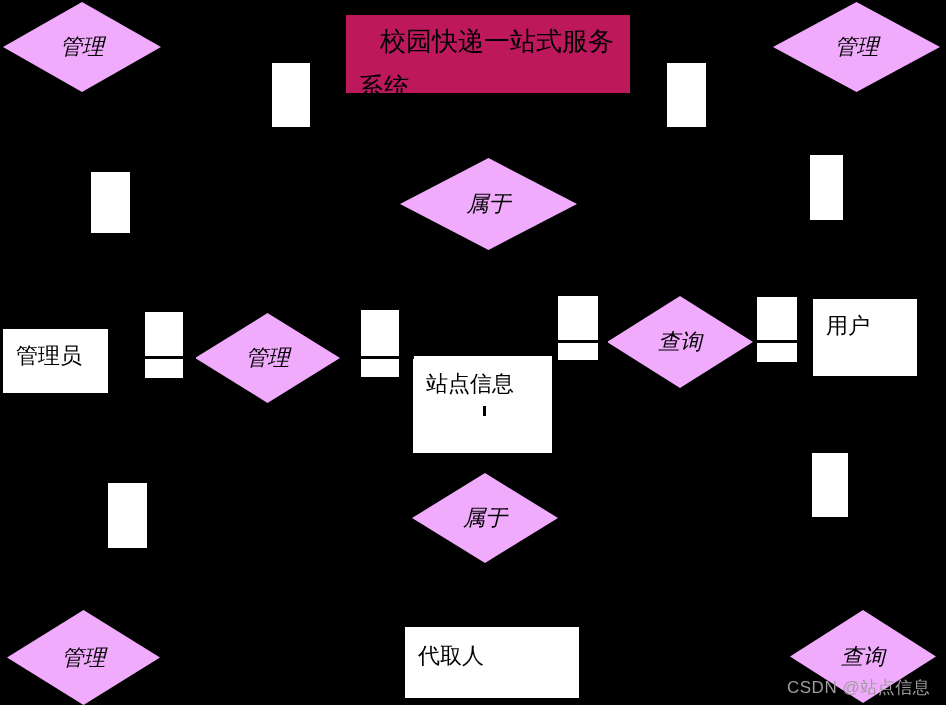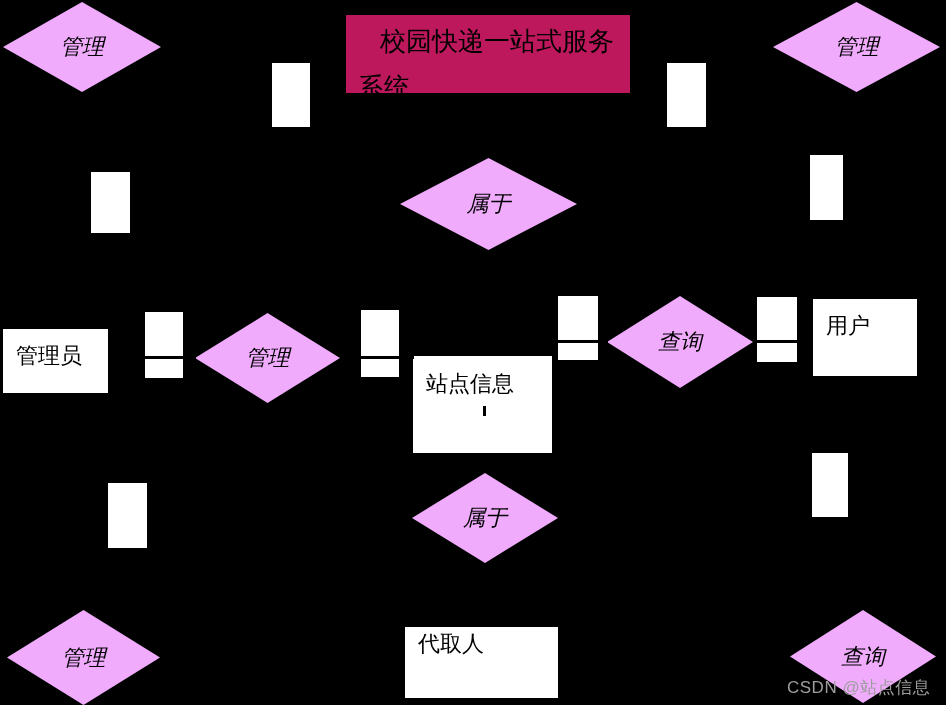--- a/index.html
+++ b/index.html
@@ -126,21 +126,21 @@
     <span>属于</span>
   </div>
 
   <div class="label-box" style="left:108px; top:483px; width:39px; height:65px;"></div>
   <div class="label-box" style="left:812px; top:453px; width:36px; height:64px;"></div>
 
   <div class="diamond" style="left:7px; top:610px; width:153px; height:95px;">
     <span>管理</span>
   </div>
 
-  <div class="entity" style="left:405px; top:627px; width:153px; height:71px; padding-top:4px;">
+  <div class="entity" style="left:405px; top:627px; width:174px; height:71px; padding-top:16px;">
     <span>代取人</span>
   </div>
 
   <div class="diamond" style="left:790px; top:610px; width:146px; height:93px;">
     <span>查询</span>
   </div>
 
   <div class="connector" style="left:108px; top:356px; width:88px; height:3px;"></div>
   <div class="connector" style="left:340px; top:356px; width:74px; height:3px;"></div>
   <div class="connector" style="left:552px; top:340px; width:56px; height:3px;"></div>

